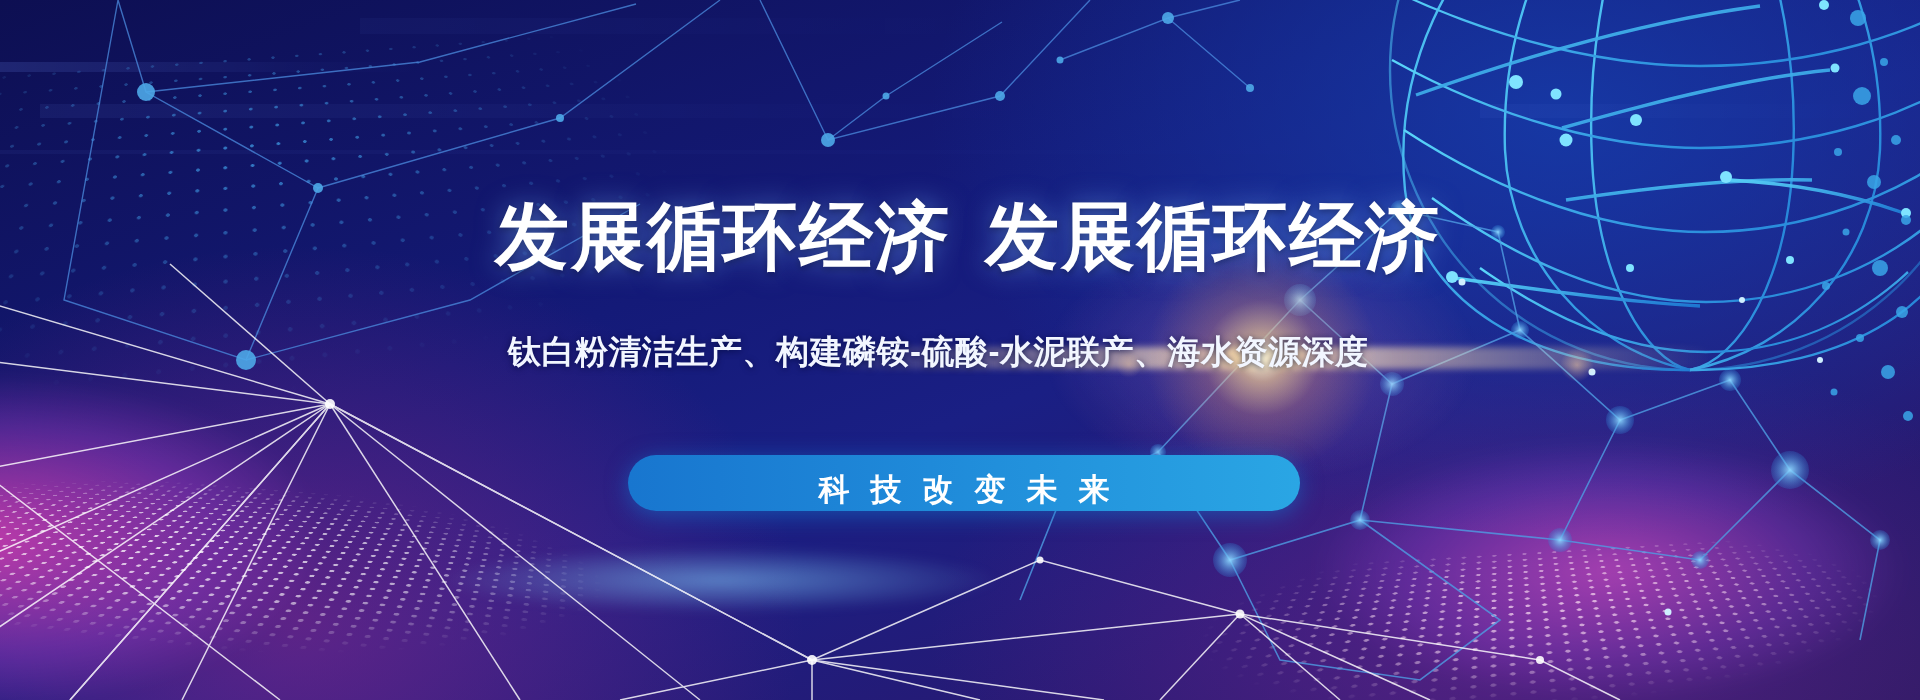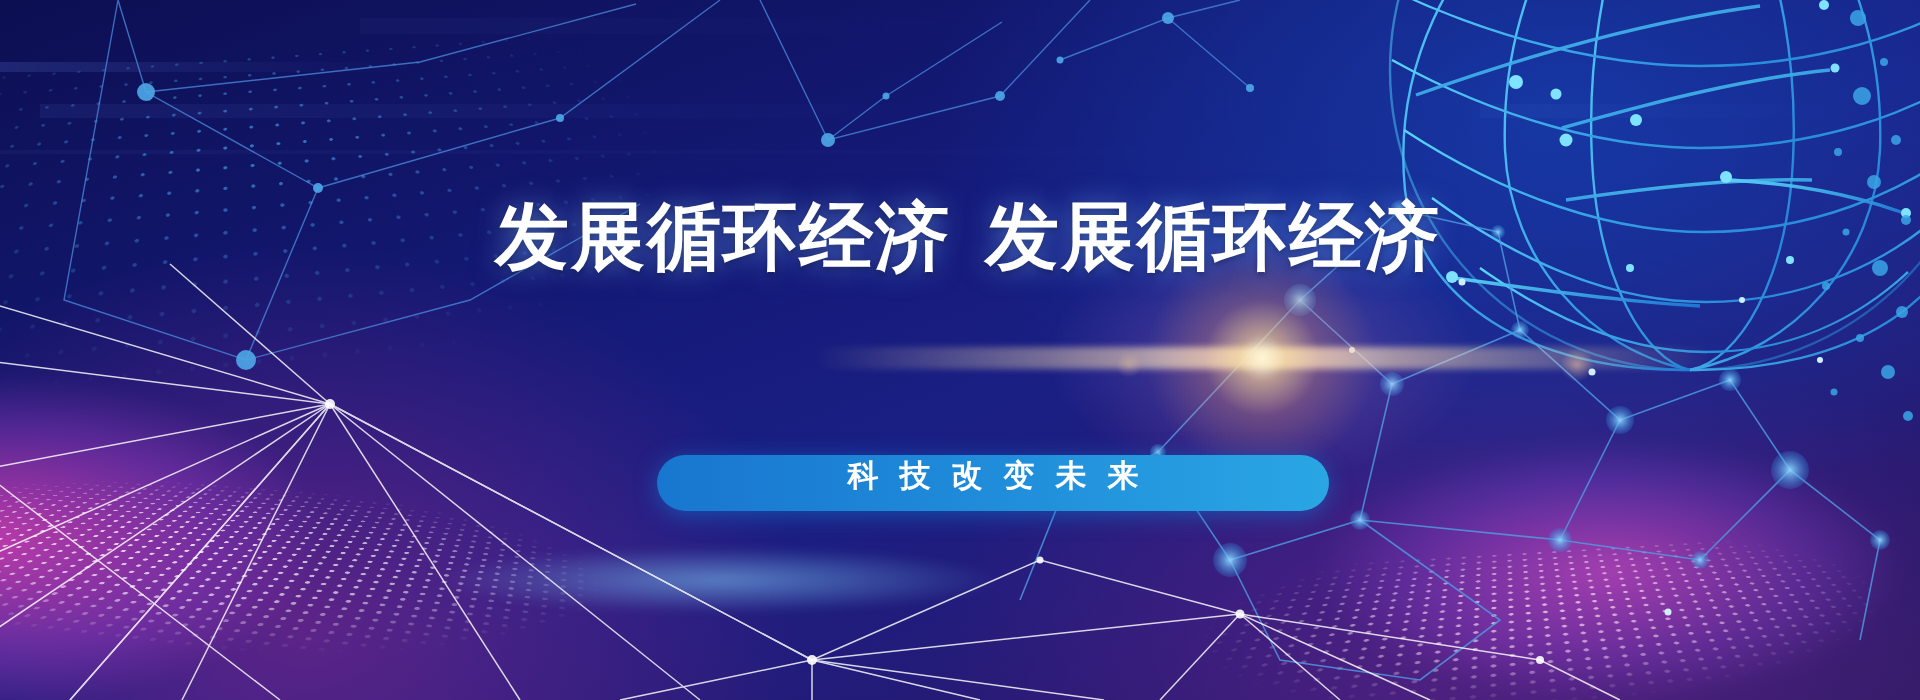--- a/index.html
+++ b/index.html
@@ -95,25 +95,25 @@
   }
   .title .gap{display:inline-block;width:34px;}
   .subtitle{
     position:absolute;left:508px;top:325px;width:1000px;
     font-size:33px;line-height:1.62;font-weight:bold;color:#f2f6ff;
     letter-spacing:.5px;
     text-shadow:0 1px 6px rgba(0,10,60,.75);
   }
   .subtitle div{white-space:nowrap;}
   .pill{
-    position:absolute;left:657px;top:455px;width:672px;height:56px;
+    position:absolute;left:628px;top:455px;width:672px;height:56px;
     border-radius:28px;
     background:linear-gradient(90deg,#1876cf 0%,#1f8ad9 45%,#2aa6e4 100%);
     box-shadow:0 4px 22px rgba(20,120,210,.55);
-    display:flex;align-items:flex-start;justify-content:center;
+    display:flex;align-items:flex-end;justify-content:center;
   }
   .pill span{
     color:#ffffff;font-size:31px;font-weight:bold;letter-spacing:21px;
     text-indent:21px;white-space:nowrap;
   }
 </style>
 </head>
 <body>
 
 <div class="banner">
@@ -297,20 +297,21 @@
   <div class="flare-ghost" style="left:1560px;top:348px;width:34px;height:34px;"></div>
   <div class="flare-ghost" style="left:1116px;top:352px;width:26px;height:26px;opacity:.6;"></div>
 
   <div class="content">
 
     <div class="title">
       <span>发展循环经济</span><span class="gap"></span><span>发展循环经济</span>
     </div>
 
     <div class="subtitle">
+      <div>钛白粉清洁生产、构建磷铵-硫酸-水泥联产、海水资源深度</div>
     </div>
 
     <div class="pill">
       <span>科技改变未来</span>
     </div>
 
   </div>
 </div>
 
 </body></html>

